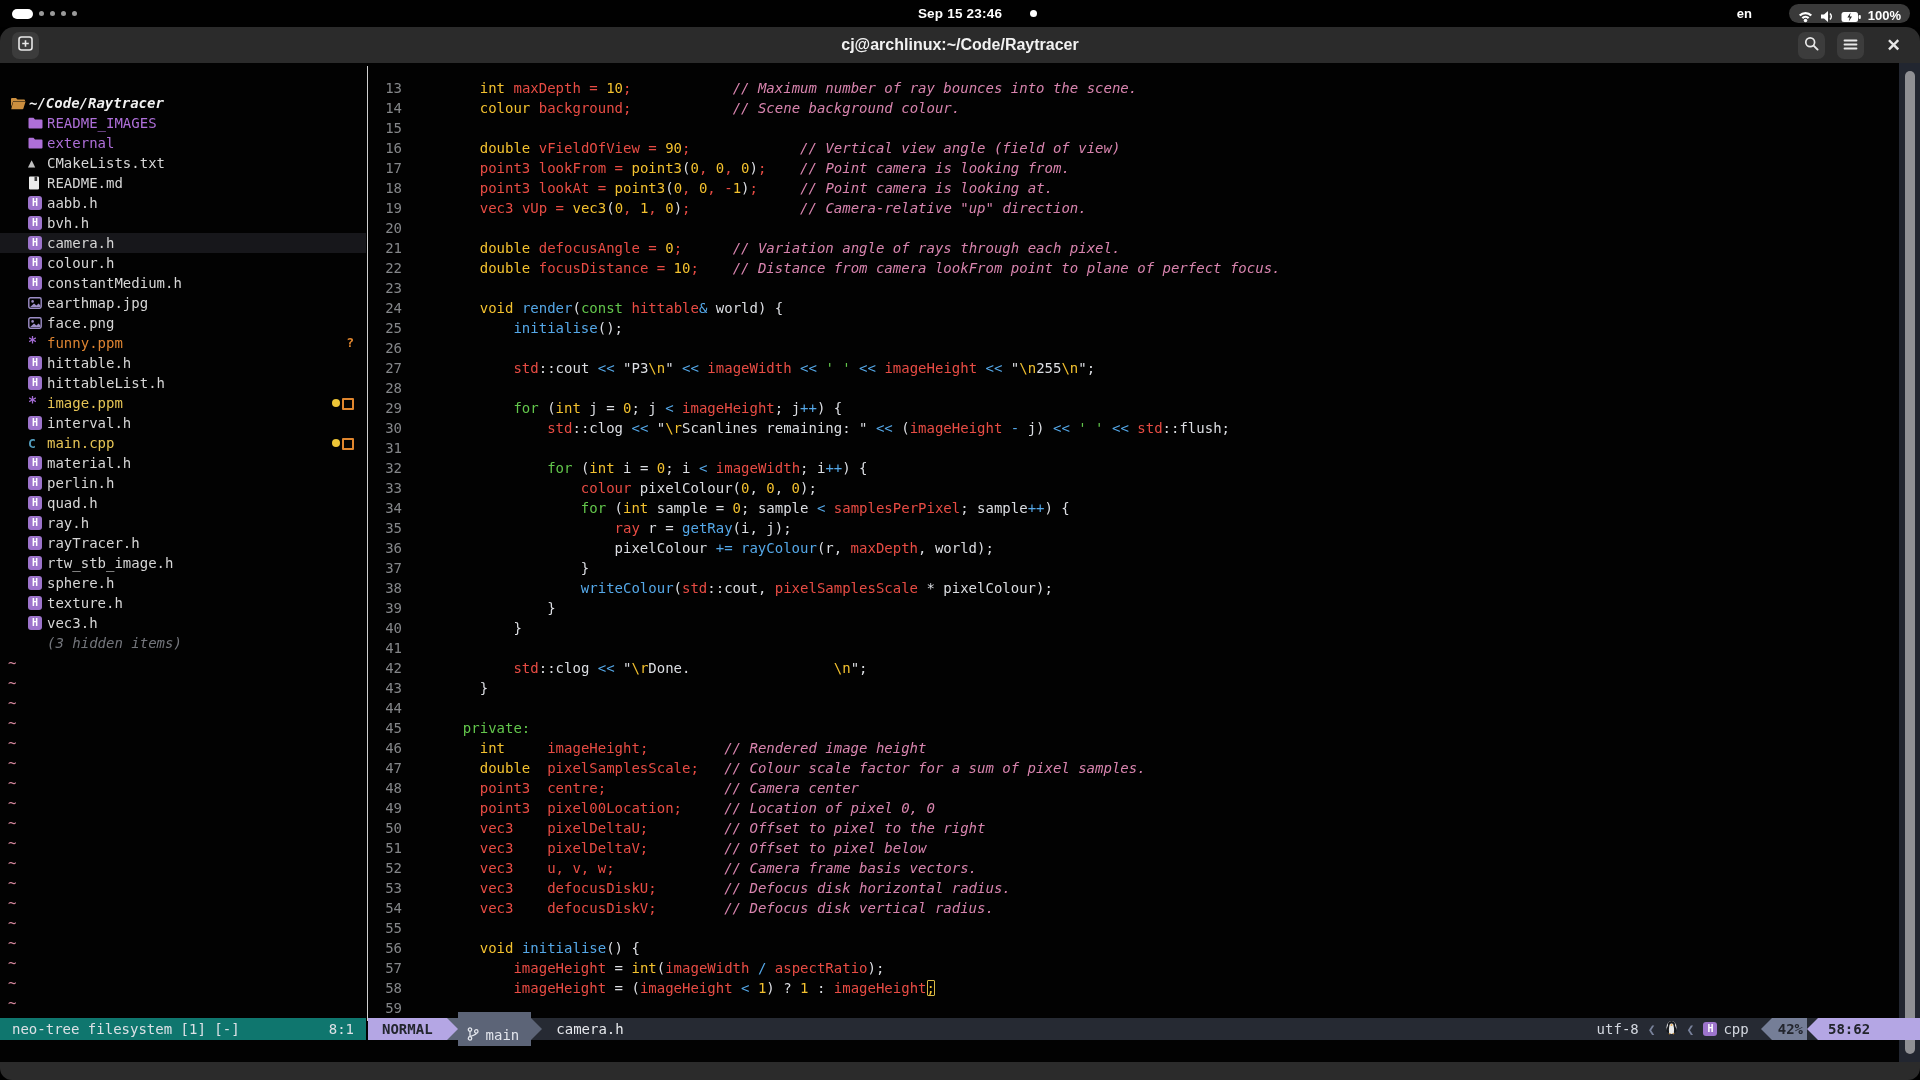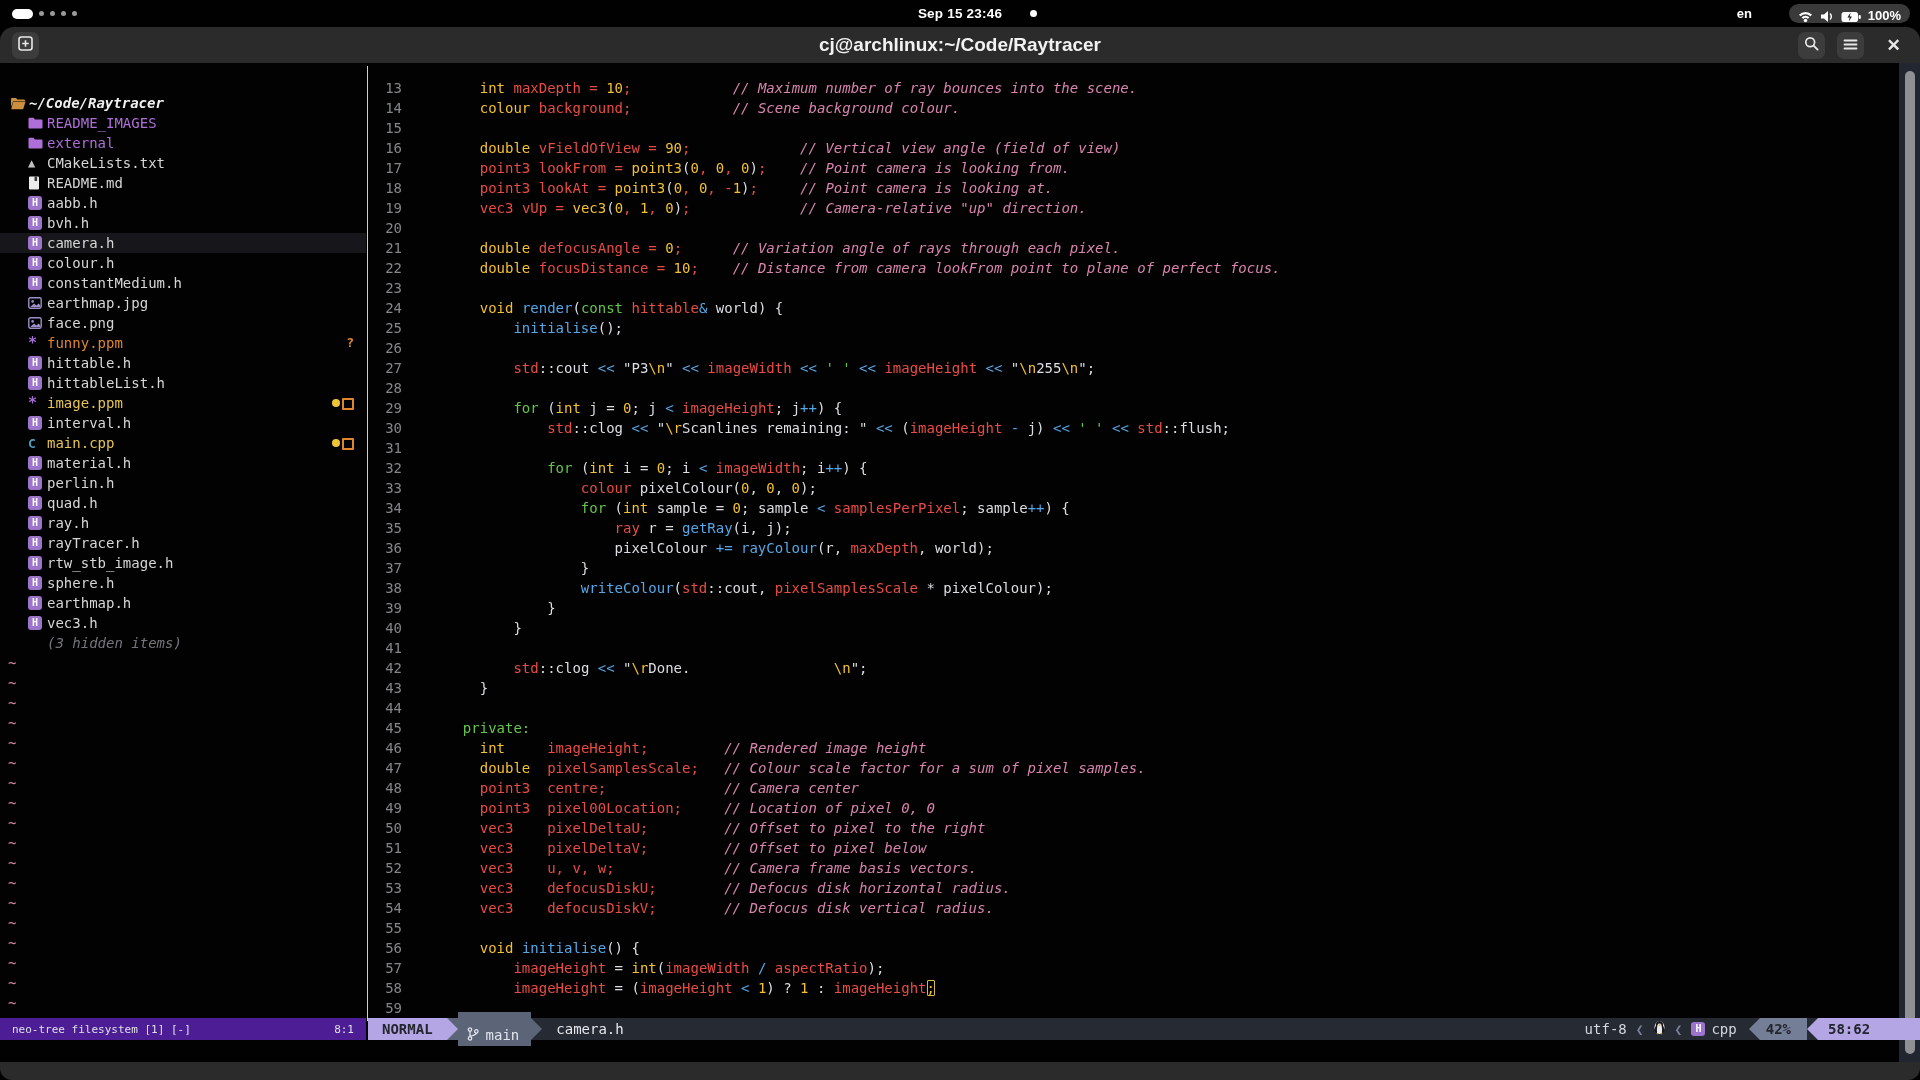--- a/index.html
+++ b/index.html
@@ -18,21 +18,21 @@
   #kbd-layout{position:absolute;right:168px;top:0;height:27px;display:flex;align-items:center;color:#ffffff;
               font-size:13px;font-weight:bold;}
   #status-pill{position:absolute;right:10px;top:4px;height:19px;border-radius:10px;background:#3a3a3a;
                display:flex;align-items:flex-end;gap:7px;padding:0 9px;}
   #status-pill svg{display:block;}
   #battery-pct{color:#ffffff;font-size:13px;font-weight:bold;}
 
   
   #win-header{position:absolute;left:0;top:27px;width:1920px;height:36px;background:#2b2b2b;border-radius:14px 14px 0 0;}
   #win-title{position:absolute;left:0;top:0;width:100%;height:36px;display:flex;align-items:center;justify-content:center;
-             color:#f2f2f2;font-size:19px;font-weight:bold;}
+             color:#f2f2f2;font-size:16px;font-weight:bold;}
   .hdr-btn{position:absolute;top:5px;width:27px;height:27px;border-radius:7px;background:#3c3c3c;
            display:flex;align-items:center;justify-content:center;}
   #newtab-btn{left:12px;}
   #search-btn{right:95px;}
   #menu-btn{right:56px;}
   #close-btn{position:absolute;top:5px;right:13px;width:27px;height:27px;display:flex;align-items:center;justify-content:center;
              color:#e8e8e8;font-size:17px;font-weight:bold;}
   #bottom-chrome{position:absolute;left:0;top:1062px;width:1920px;height:18px;background:#2b2b2b;border-radius:0 0 12px 12px;}
 
   
@@ -71,35 +71,35 @@
   .ltext{white-space:pre;}
   .tk-w{color:#dcdee3;} .tk-r{color:#e84c44;} .tk-y{color:#f3c12f;} .tk-g{color:#63c74c;}
   .tk-b{color:#55a8e8;} .tk-c{color:#d884ae;font-style:italic;}
   .tk-cur{color:#f3c12f;outline:1.5px solid #d9ba45;outline-offset:-1px;border-radius:1px;}
 
   
   #scrollbar-track{position:absolute;right:0;top:0;width:21px;height:999px;background:#222630;}
   #scrollbar-thumb{position:absolute;right:5px;top:8px;width:10px;height:983px;border-radius:5px;background:#8f9094;}
 
   
-  #nt-status{position:absolute;left:0;top:1018px;width:366px;height:22px;background:#4c1d95;color:#dde1e6;
-             font-size:11px;display:flex;align-items:center;box-sizing:border-box;padding:0 12px;}
+  #nt-status{position:absolute;left:0;top:1018px;width:366px;height:22px;background:#0f766e;color:#dde1e6;
+             font-size:14px;display:flex;align-items:center;box-sizing:border-box;padding:0 12px;}
   #nt-status .spacer{flex:1;}
   #statusline{position:absolute;left:368px;top:1018px;width:1552px;height:22px;background:#262a33;
               display:flex;align-items:center;font-size:14px;color:#d3d7df;}
   .seg-normal{background:#b4a6e4;color:#23262e;font-weight:bold;padding:0 14px;height:22px;display:flex;align-items:center;}
   .arr{width:0;height:0;border-top:11px solid transparent;border-bottom:11px solid transparent;}
   .arr-normal{border-left:11px solid #b4a6e4;}
   .arr-branch{border-left:11px solid #5c6477;}
   .seg-branch{background:#5c6477;color:#e2e5ec;height:22px;display:flex;align-items:center;gap:7px;padding:12px 12px 0 9px;}
   .seg-file{margin-left:14px;color:#e6e8ec;}
   #sl-right{margin-left:auto;display:flex;align-items:center;height:22px;}
   .sl-sep{color:#79829b;margin:0 9px;font-size:13px;}
   .seg-notch-pct{width:0;height:0;border-top:11px solid transparent;border-bottom:11px solid transparent;border-right:11px solid #757e97;margin-left:12px;}
-  .seg-pct{background:#757e97;color:#22252d;font-weight:bold;height:22px;display:flex;align-items:center;padding:0 16px 0 6px;}
+  .seg-pct{background:#757e97;color:#22252d;font-weight:bold;height:22px;display:flex;align-items:center;padding:0 4px 0 6px;}
   .seg-notch-pos{width:0;height:0;border-top:11px solid transparent;border-bottom:11px solid transparent;border-right:11px solid #b4a6e4;}
   .seg-pos{background:#b4a6e4;color:#22252d;font-weight:bold;height:22px;display:flex;align-items:center;padding:0 26px 0 10px;min-width:66px;}
   .sl-hbadge{width:14px;height:14px;border-radius:3px;background:#9d74cc;color:#fff;font-size:10px;line-height:14px;
              text-align:center;font-weight:bold;margin-right:6px;}
   .sl-cpp{color:#d3d7df;}
   .sl-enc{color:#d3d7df;}
 </style>
 </head>
 <body>
 
@@ -341,21 +341,21 @@
       <div class="trow">
         <span class="ticon">
           <span class="hbadge">H</span>
         </span>
         <span class="tlabel lbl-file">sphere.h</span>
       </div>
       <div class="trow">
         <span class="ticon">
           <span class="hbadge">H</span>
         </span>
-        <span class="tlabel lbl-file">earthmap.h</span>
+        <span class="tlabel lbl-file">texture.h</span>
       </div>
       <div class="trow">
         <span class="ticon">
           <span class="hbadge">H</span>
         </span>
         <span class="tlabel lbl-file">vec3.h</span>
       </div>
       <div class="trow">
         <span class="ticon"></span>
         <span class="tlabel lbl-hidden">(3 hidden items)</span>

